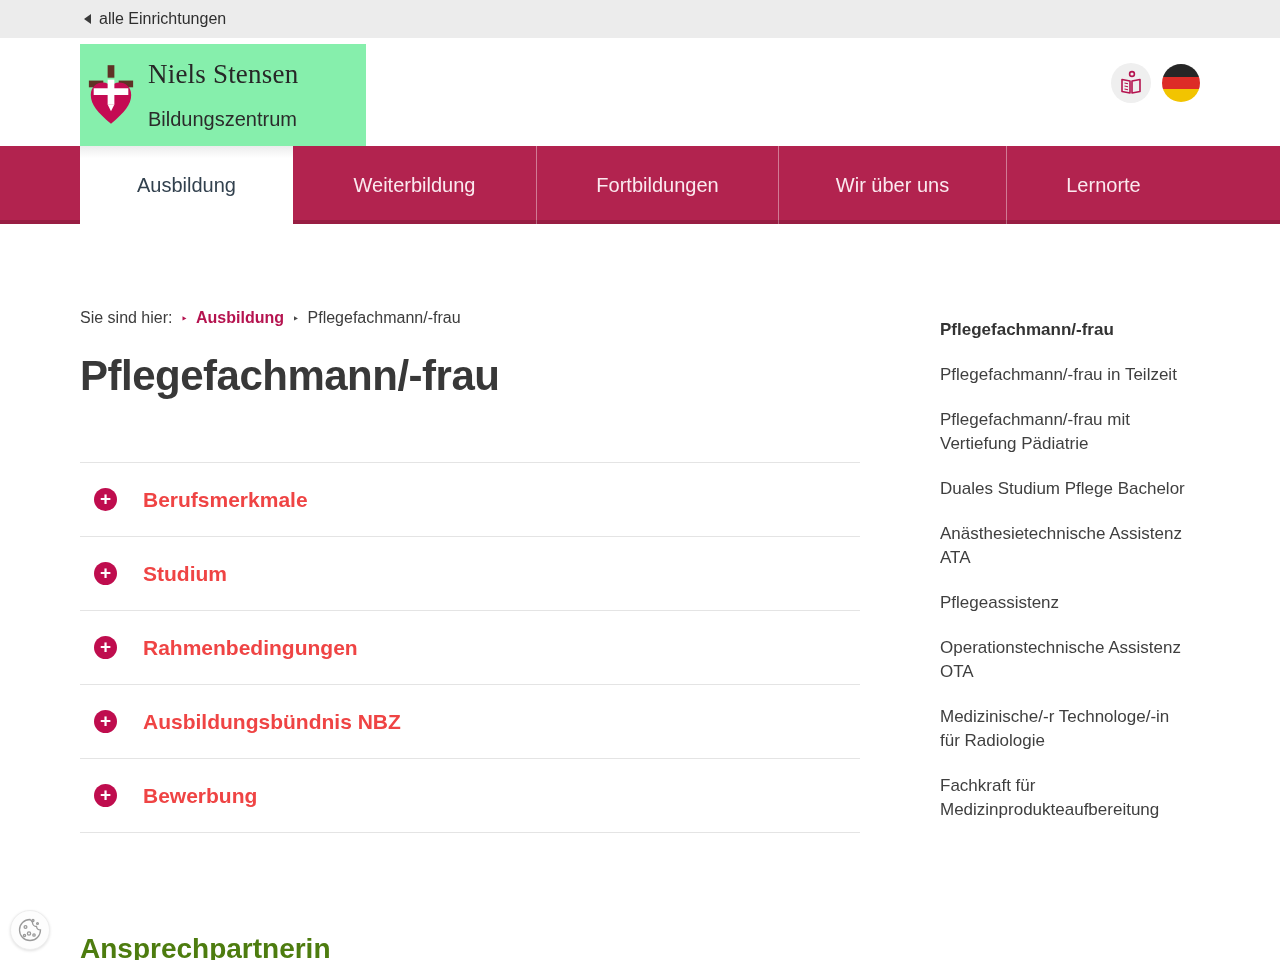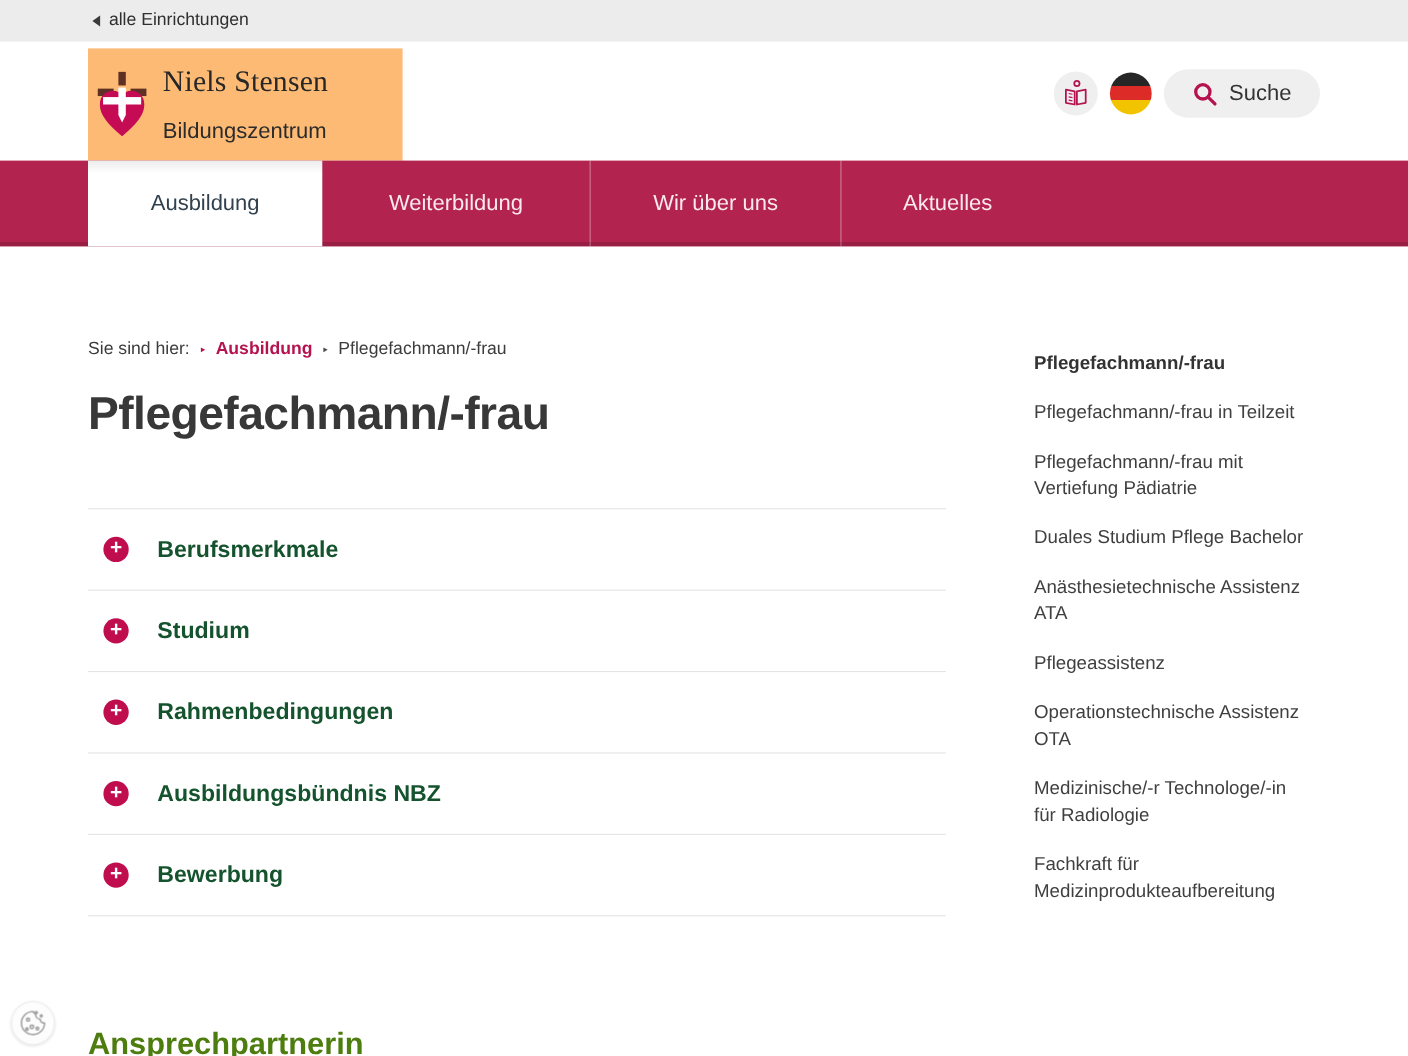--- a/index.html
+++ b/index.html
@@ -9,21 +9,21 @@
   
   .topbar { height: 38px; background: #ececec; display: flex; align-items: center; text-align: center; }
   .topbar-link { margin-left: 84px; display: flex; align-items: center; gap: 8px;
     font-size: 16px; color: #2f2f2f; cursor: pointer; text-decoration: none; }
   .tri-left { width: 0; height: 0; border-top: 5px solid transparent; border-bottom: 5px solid transparent;
     border-right: 7px solid #3a3a3a; display: inline-block; }
 
   
   .header { height: 108px; background: #fff; position: relative; }
   .logo-box { position: absolute; left: 80px; top: 6px; width: 286px; height: 102px;
-    background: #fdba74; display: flex; align-items: center; padding-left: 6px; cursor: pointer; }
+    background: #86efac; display: flex; align-items: center; padding-left: 6px; cursor: pointer; }
   .logo-mark { width: 50px; height: 60px; flex: 0 0 auto; }
   .logo-text { margin-left: 12px; line-height: 1.1; }
   .logo-line1 { font-family: "Liberation Serif", serif; font-size: 27px; color: #272727; letter-spacing: .2px; }
   .logo-line2 { font-family: "Liberation Sans", sans-serif; font-size: 20px; color: #2b2b2b; margin-top: 18px; }
 
   .header-actions { position: absolute; right: 80px; top: 25px; display: flex; align-items: center; gap: 11px; }
   .round-btn { width: 40px; height: 40px; border-radius: 50%; background: #efefef; border: none;
     display: flex; align-items: center; justify-content: center; cursor: pointer; }
   .flag-btn { width: 38px; height: 38px; border-radius: 50%; border: none; cursor: pointer;
     background: linear-gradient(to bottom, #262626 0 33%, #dd2c27 33% 66%, #f2c400 66% 100%); }
@@ -50,21 +50,21 @@
   .crumb-sep-gray { color: #4a4a4a; font-size: 15px; }
   .crumb-link { color: #b5134f; font-weight: bold; text-decoration: none; cursor: pointer; }
   h1.page-title { margin-top: 24px; font-size: 42px; font-weight: bold; color: #383838; letter-spacing: -.5px; }
 
   .accordion { margin-top: 62px; border-top: 1px solid #e4e4e4; }
   .acc-row { height: 74px; border-bottom: 1px solid #e4e4e4; display: flex; align-items: center;
     gap: 26px; padding-left: 14px; cursor: pointer; }
   .plus-circle { width: 23px; height: 23px; border-radius: 50%; background: #bf0d4e; color: #fff;
     display: flex; align-items: center; justify-content: center; font-size: 19px; font-weight: bold;
     line-height: 1; flex: 0 0 auto; padding-bottom: 2px; }
-  .acc-label { font-size: 21px; font-weight: bold; color: #14532d; }
+  .acc-label { font-size: 21px; font-weight: bold; color: #ef4444; }
 
   h2.contact-heading { margin-top: 100px; font-size: 28px; font-weight: bold; color: #4d7c0f; }
   .photo-strip { margin-top: 22px; margin-left: 5px; width: 372px; height: 5px;
     background: #f6f4f1; border-radius: 3px 3px 0 0; box-shadow: 0 0 2px rgba(0,0,0,.08); }
 
   
   .side-nav { position: absolute; left: 940px; top: 318px; width: 252px; }
   .side-item { font-size: 17px; line-height: 24px; color: #3f3f3f; margin-bottom: 21px; cursor: pointer; }
   .side-item.current { font-weight: bold; color: #333; }
 
@@ -106,45 +106,39 @@
       <svg width="24" height="26" viewBox="0 0 24 26">
         <g fill="none" stroke="#b5134f" stroke-width="1.6" stroke-linejoin="round">
           <circle cx="13" cy="4" r="2.4"></circle>
           <path d="M3,9.5 L11,11 L11,23 L3,21.5 Z"></path>
           <path d="M21,9.5 L13,11 L13,23 L21,21.5 Z"></path>
           <path d="M5.5,13 L9,13.7 M5.5,16 L9,16.7 M5.5,19 L9,19.7" stroke-width="1.1"></path>
         </g>
       </svg>
     </button>
     <button class="flag-btn"></button>
-    <button class="pill-btn">
-      <svg width="23" height="23" viewBox="0 0 23 23">
-        <g fill="none" stroke="#b5134f" stroke-width="3" stroke-linecap="round">
-          <circle cx="9.5" cy="9.5" r="6.5"></circle>
-          <line x1="14.5" y1="14.5" x2="20.5" y2="20.5"></line>
-        </g>
-      </svg>
-      <span>Suche</span>
-    </button>
   </div>
 </div>
 
 <nav class="nav">
   <div class="nav-cell nav-spacer" style="width:80px"></div>
   <div class="nav-cell active" style="width:213px">
     <span>Ausbildung</span>
   </div>
   <div class="nav-cell" style="width:243px">
     <span>Weiterbildung</span>
   </div>
+  <div class="nav-cell divider" style="width:242px">
+    <span>Fortbildungen</span>
+  </div>
   <div class="nav-cell divider" style="width:228px">
     <span>Wir über uns</span>
   </div>
   <div class="nav-cell divider" style="width:194px">
-    <span>Aktuelles</span>
+    <span>Lernorte</span>
   </div>
   <div class="nav-cell nav-spacer" style="flex:1"></div>
 </nav>
 
 <div class="main-col">
 
   <div class="breadcrumb">
     <span>Sie sind hier:</span>
     <span class="crumb-sep-red">‣</span>
     <a class="crumb-link">Ausbildung</a>

